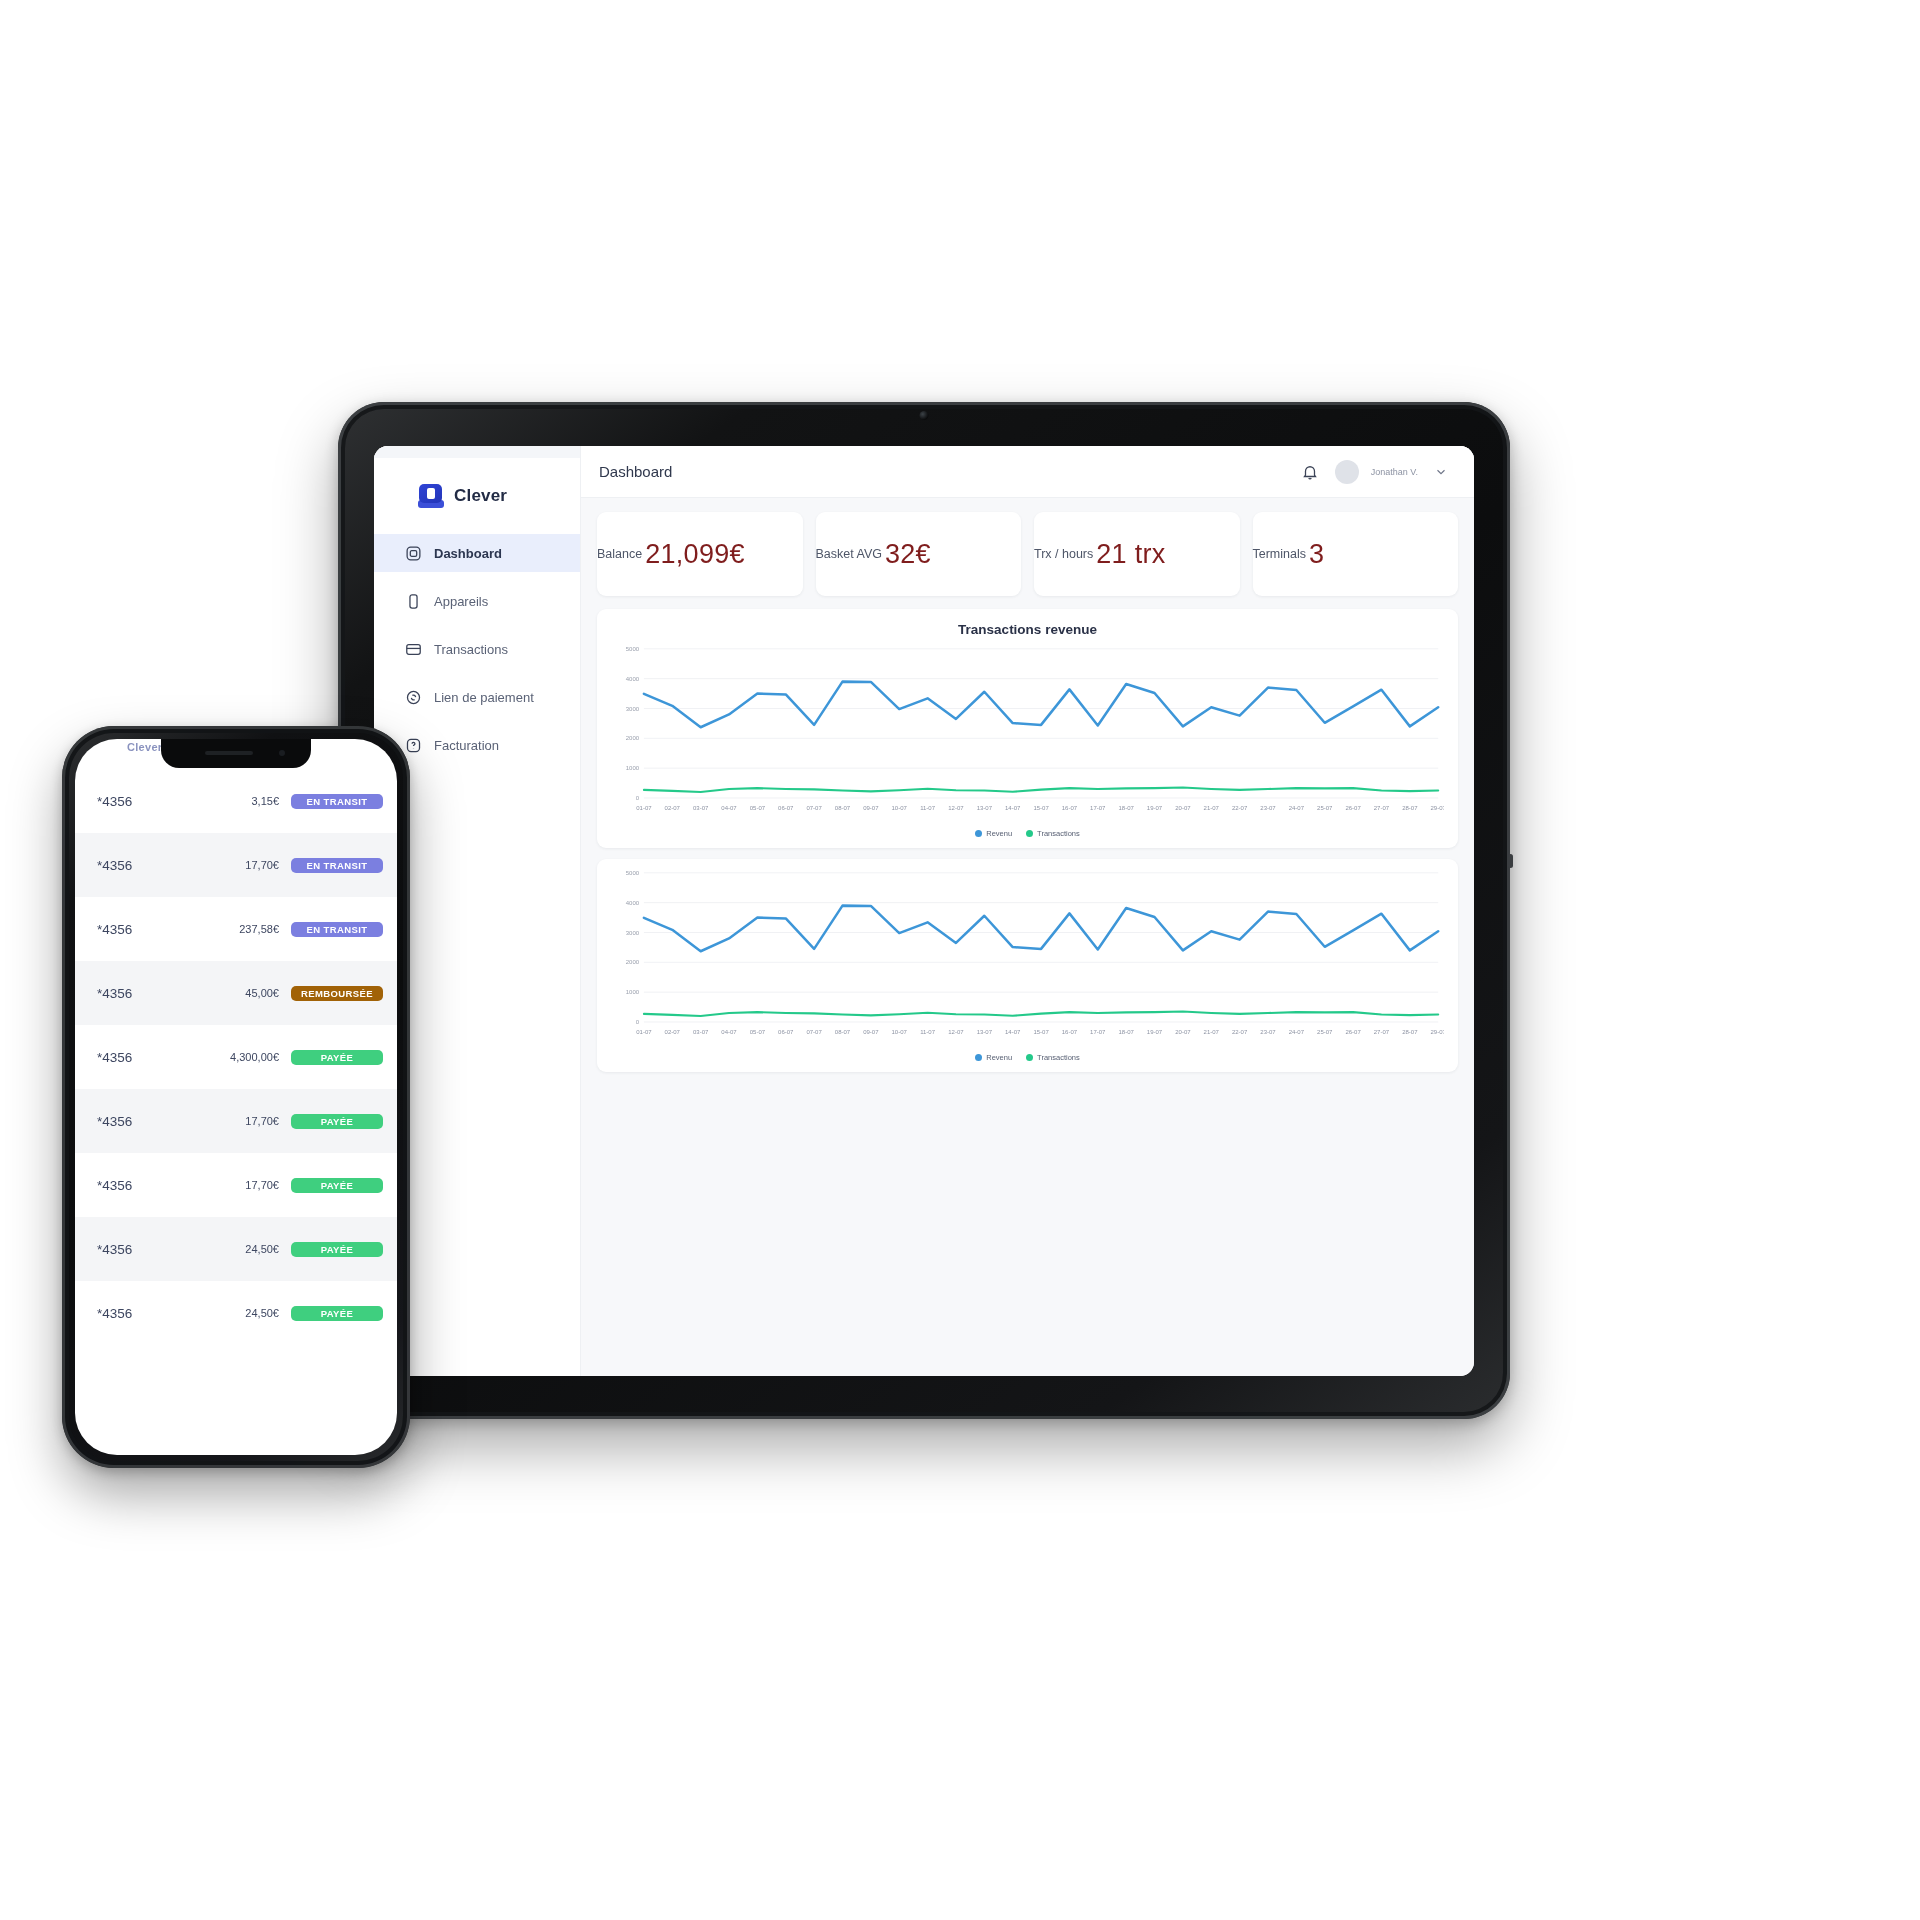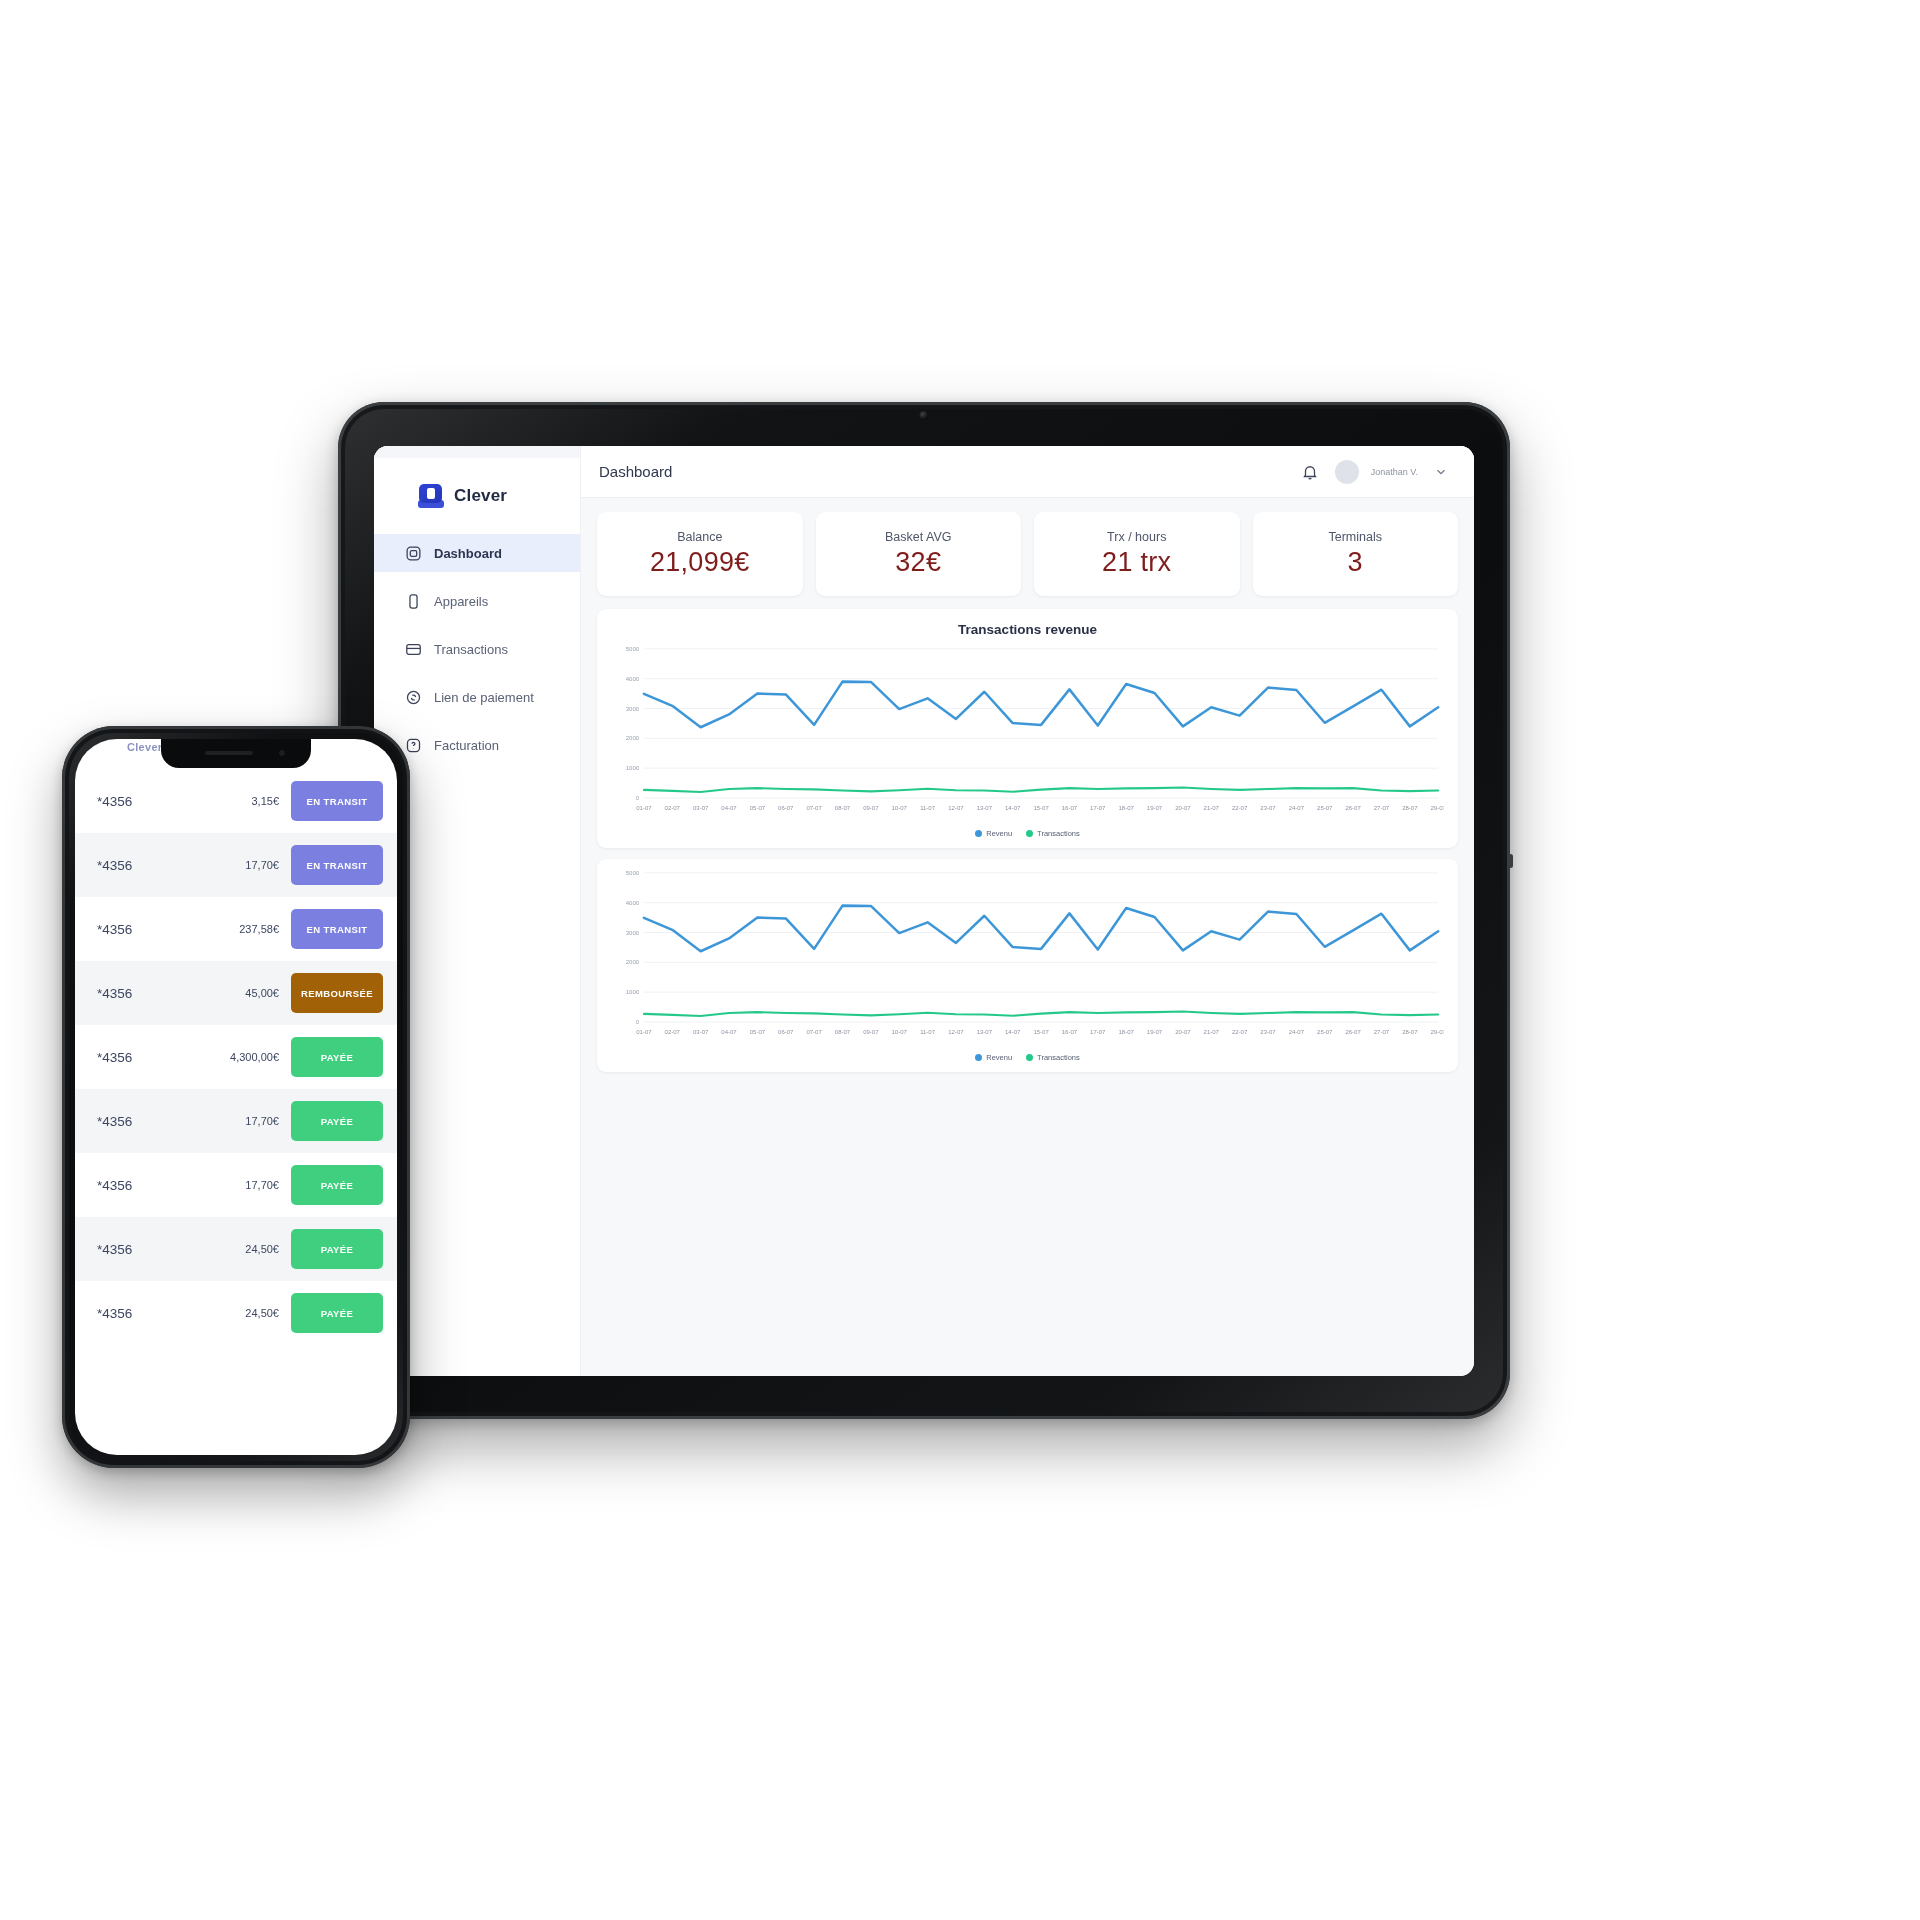--- a/index.html
+++ b/index.html
@@ -112,22 +112,22 @@
   }
   .user-name{ font-size:9px; color:#8d93a3; margin-left:-4px; }
   .chev{ width:14px; height:14px; color:#6f7689; }
   .chev svg{ width:14px; height:14px; display:block; }
 
   .main{ flex:1; min-height:0; padding:14px 16px 0 16px; overflow:hidden; }
 
   .kpis{ display:flex; gap:13px; }
   .kpi{
     flex:1; background:#ffffff; border-radius:9px;
-    height:84px; display:flex; flex-direction:column;
-    align-items:center; justify-content:center; gap:3px;
+    height:84px; display:flex; flex-direction:row;
+    align-items:center; gap:3px;
     box-shadow:0 1px 3px rgba(30,40,60,.07);
   }
   .kpi-label{ font-size:12.5px; color:#4e5668; }
   .kpi-value{ font-size:27px; color:#7f1d1d; font-weight:400; letter-spacing:.3px; }
 
   .panel{
     margin-top:13px; background:#ffffff; border-radius:9px;
     box-shadow:0 1px 3px rgba(30,40,60,.07);
     padding:13px 14px 6px 14px;
   }
@@ -188,21 +188,21 @@
     display:flex; align-items:center;
     height:64px; padding:0 14px 0 22px;
   }
   .tx-row.alt{ background:#f4f5f7; }
   .tx-ref{ font-size:13.5px; color:#3d4660; font-weight:500; width:72px; }
   .tx-amount{
     font-size:11px; color:#3d4660; font-weight:500;
     flex:1; text-align:right; padding-right:12px;
   }
   .tx-badge{
-    min-width:92px; height:40px; border-radius:5px;
+    min-width:92px; height:15px; border-radius:5px;
     display:flex; align-items:center; justify-content:center;
     font-size:9.5px; font-weight:700; color:#ffffff;
     letter-spacing:.4px; padding:0 8px;
   }
 </style>
 </head>
 <body>
 
 <div class="stage">
 

